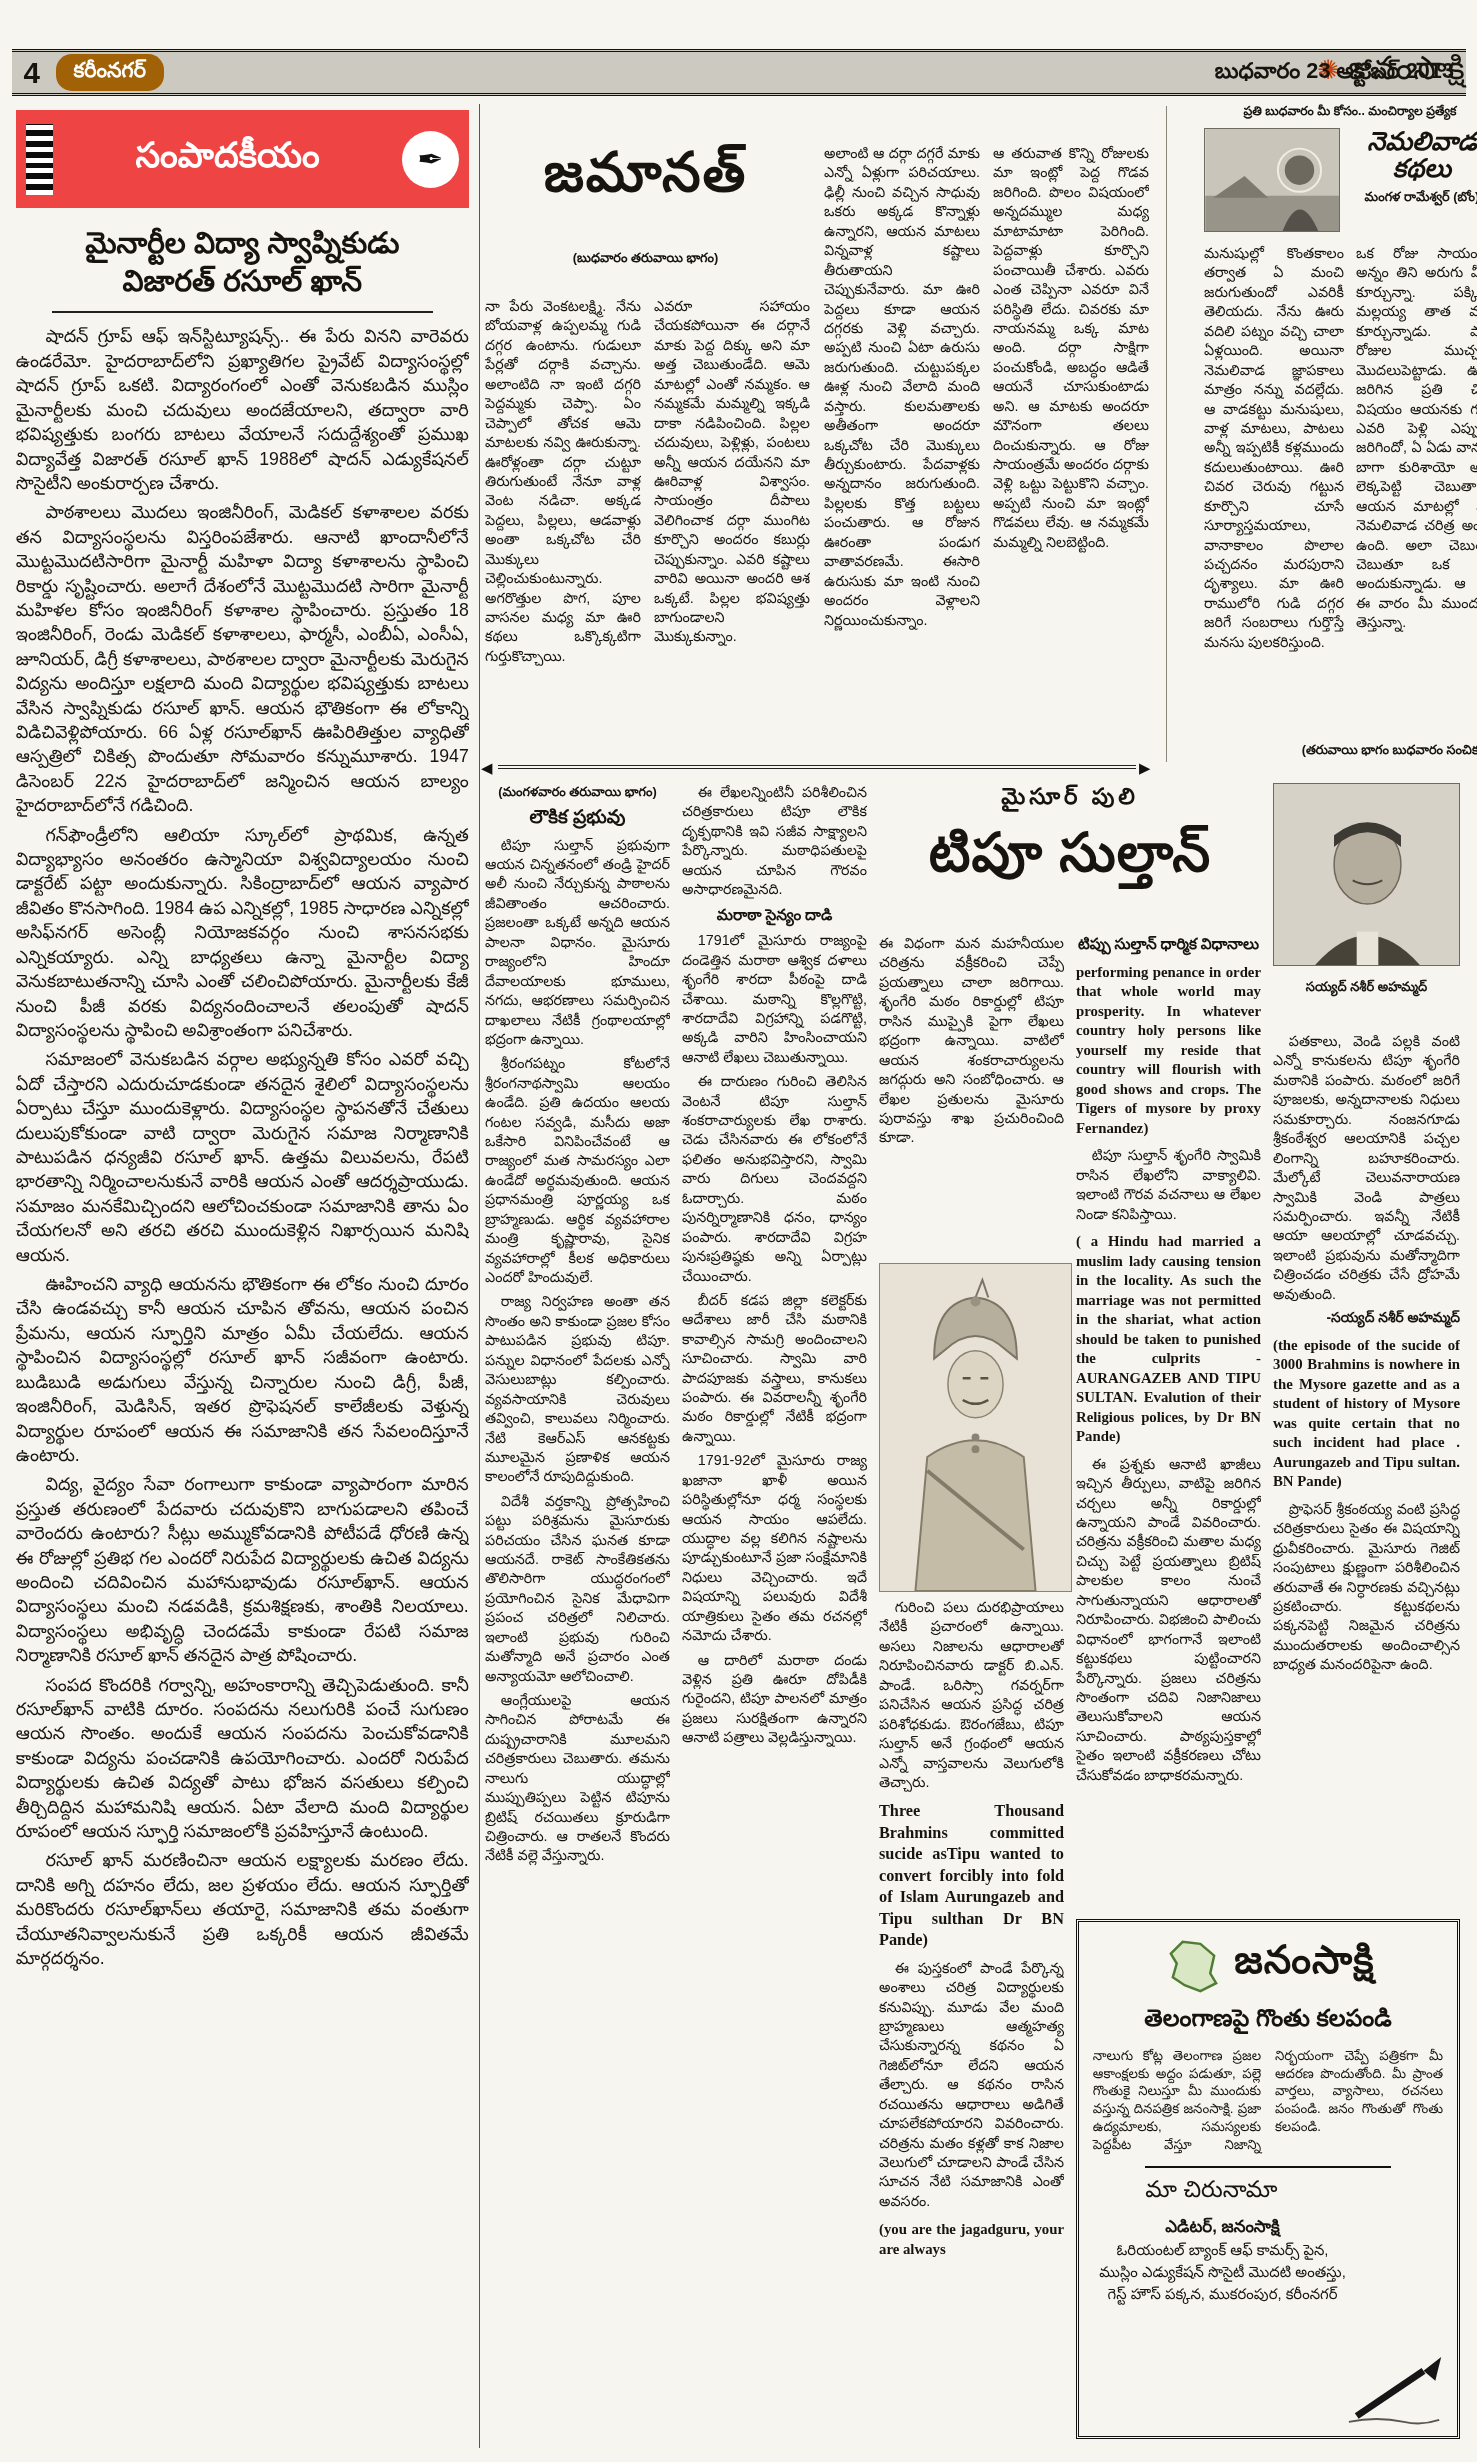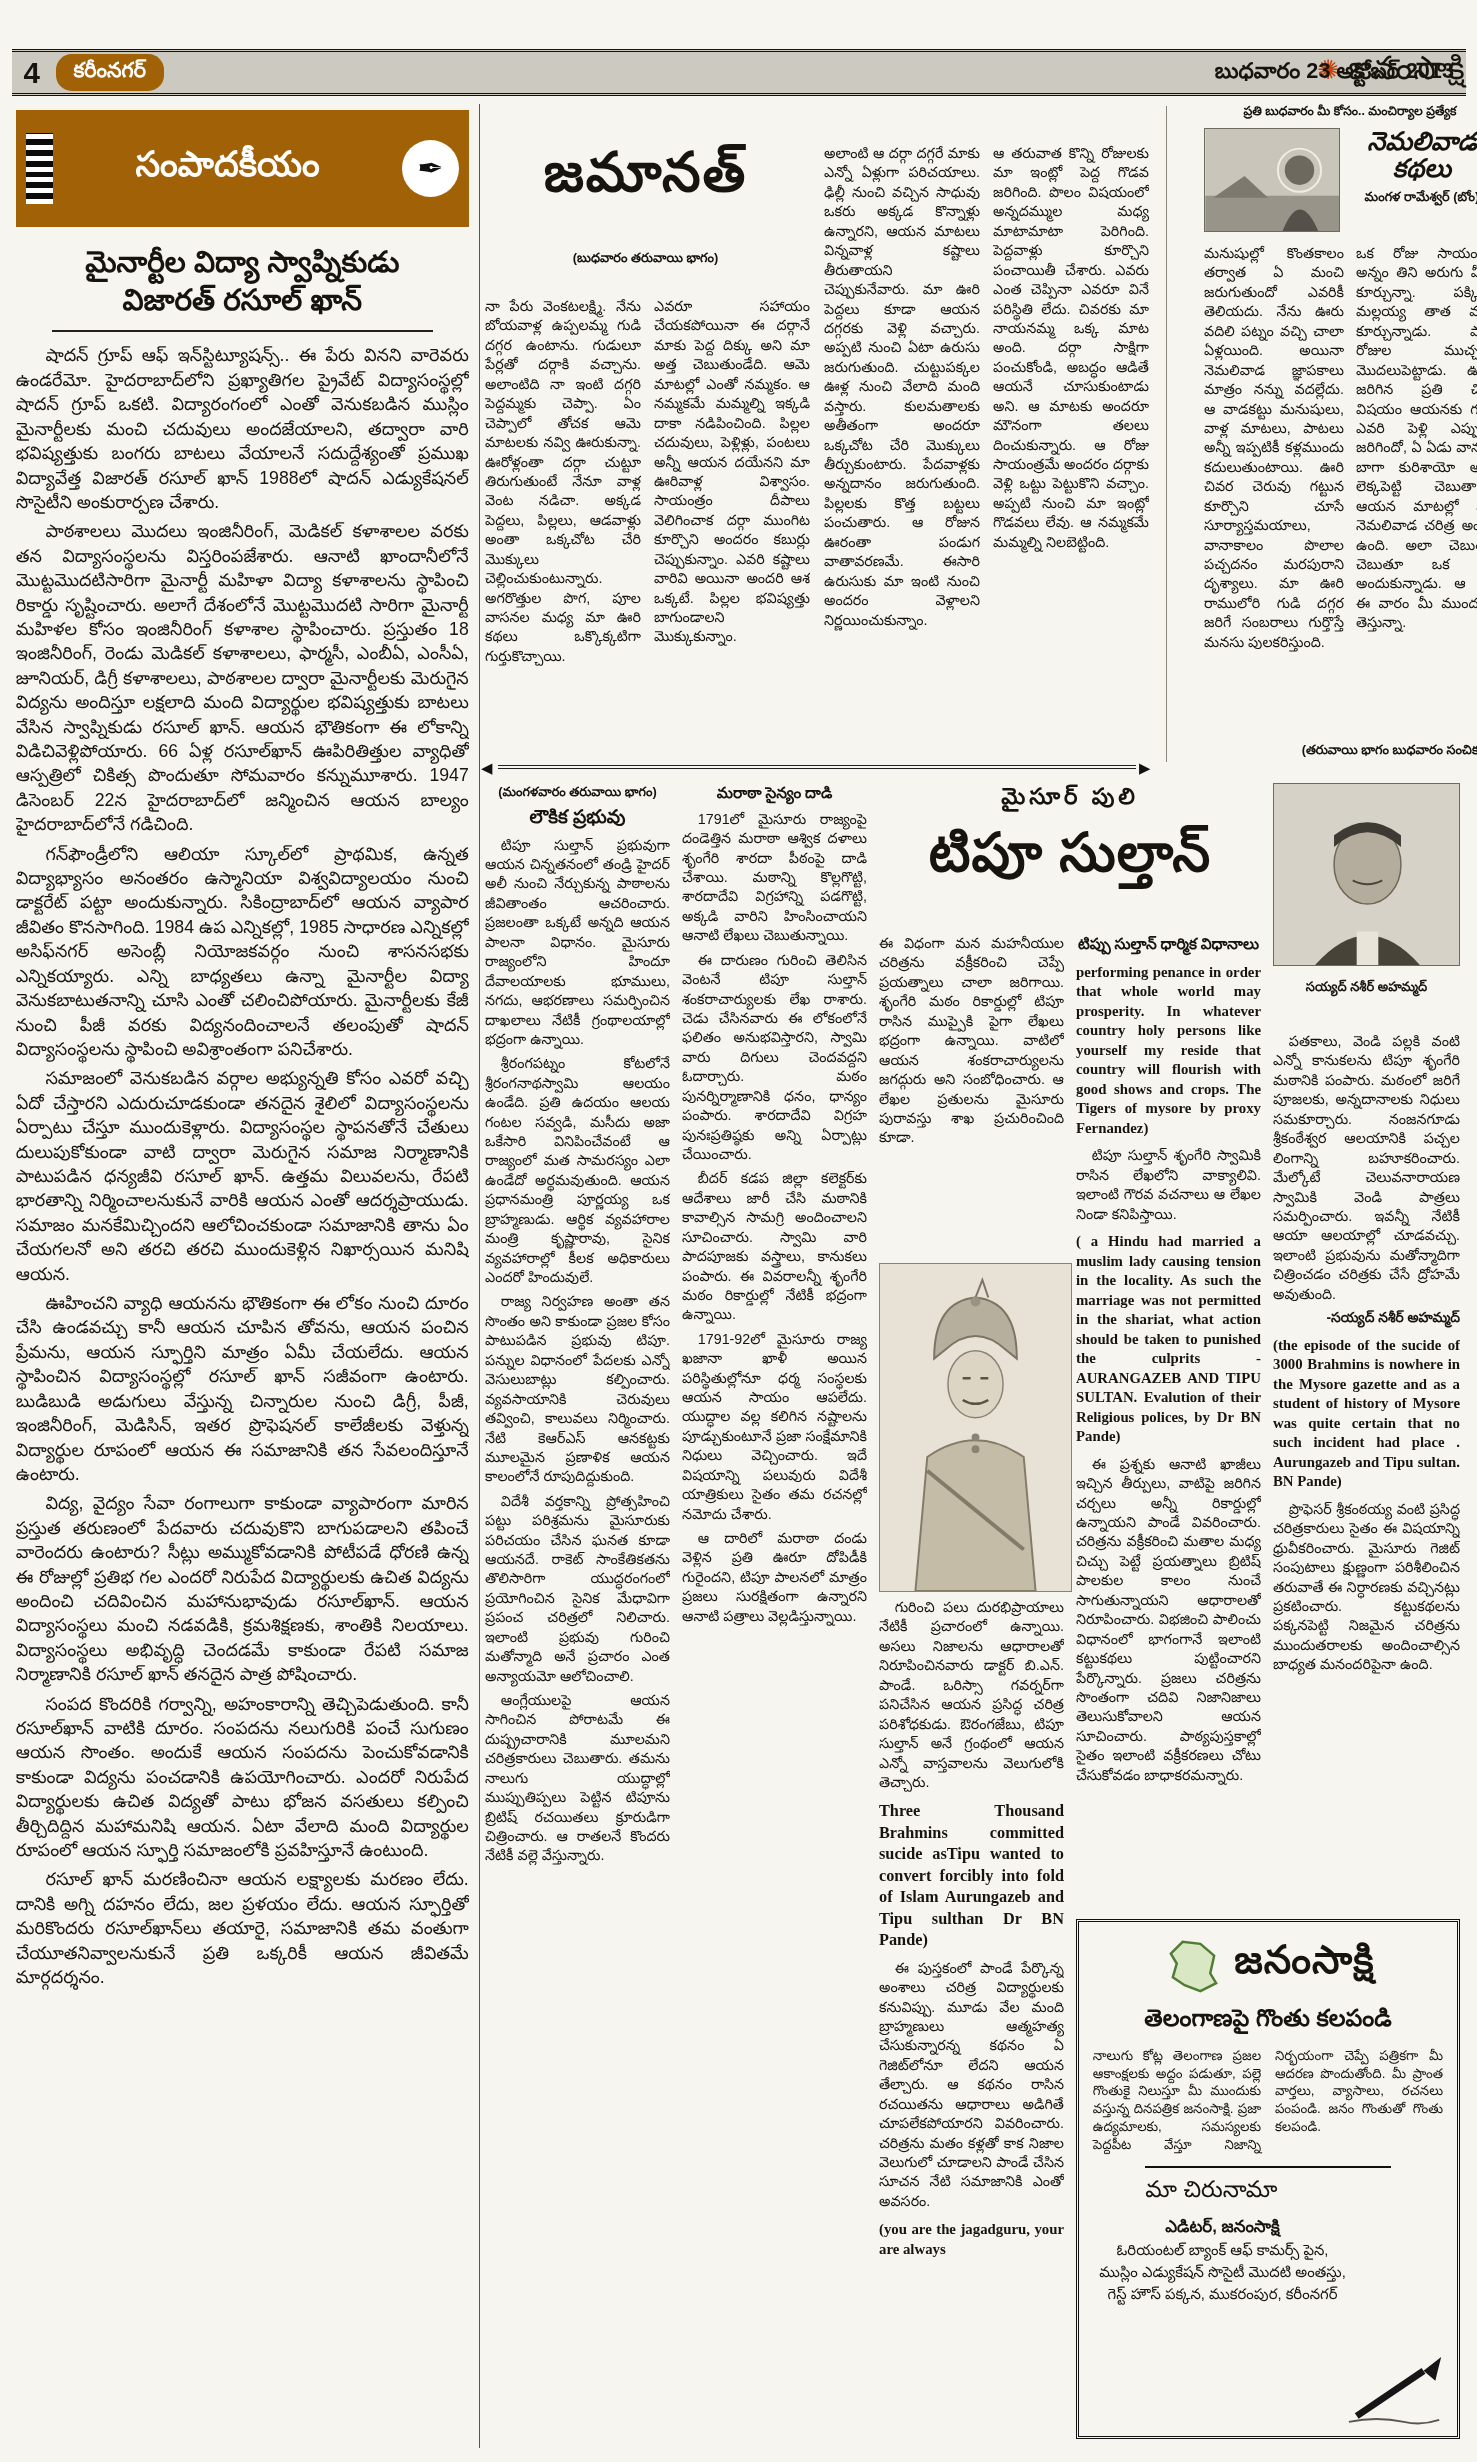--- a/index.html
+++ b/index.html
@@ -19,21 +19,21 @@
   .masthead .emblem { color:#c4420a; font-size:26.6px; margin-right:7.9px; }
   .datebox { margin-left:auto; font-weight:bold; font-size:21.7px; z-index:2; }
 
   
   .vrule { position:absolute; width:0; border-left:1.5px solid #5a564e; }
   .hdivider { position:absolute; height:3.9px; border-top:1px solid #222; border-bottom:1px solid #222; }
   .arrow { position:absolute; font-size:14.8px; color:#111; }
 
   
   .editorial { position:absolute; left:15.8px; top:110px; width:453px; height:2341px; overflow:hidden; }
-  .ed-header { height:117px; background:#a16207; color:#fff; display:flex; align-items:center;
+  .ed-header { height:98px; background:#ef4444; color:#fff; display:flex; align-items:center;
     gap:9.9px; padding:0 9.9px; }
   .ed-stripes { width:27.6px; height:71px;
     background:repeating-linear-gradient(0deg,#fff 0 4.9px,#0b0b0b 4.9px 10.8px); }
   .ed-title { flex:1; text-align:center; font-size:35px; font-weight:bold; }
   .ed-pen { width:57px; height:57px; border-radius:50%; background:#fff; color:#111;
     display:flex; align-items:center; justify-content:center; font-size:31.5px; }
   .ed-headline { margin-top:15.8px; text-align:center; font-weight:bold; font-size:29.6px; line-height:1.3; }
   .ed-rule { width:84%; margin:9.9px auto 11.8px; border-bottom:2px solid #24211b; }
   .ed-body p { font-size:17.7px; line-height:1.38; text-align:justify; text-indent:29.6px; margin-bottom:4.9px; }
 
@@ -166,20 +166,21 @@
     <div class="note">(మంగళవారం తరువాయి భాగం)</div>
     <div class="subhead">లౌకిక ప్రభువు</div>
     <p>టిపూ సుల్తాన్ ప్రభువుగా ఆయన చిన్నతనంలో తండ్రి హైదర్ అలీ నుంచి నేర్చుకున్న పాఠాలను జీవితాంతం ఆచరించారు. ప్రజలంతా ఒక్కటే అన్నది ఆయన పాలనా విధానం. మైసూరు రాజ్యంలోని హిందూ దేవాలయాలకు భూములు, నగదు, ఆభరణాలు సమర్పించిన దాఖలాలు నేటికీ గ్రంథాలయాల్లో భద్రంగా ఉన్నాయి.</p>
     <p>శ్రీరంగపట్నం కోటలోనే శ్రీరంగనాథస్వామి ఆలయం ఉండేది. ప్రతి ఉదయం ఆలయ గంటల సవ్వడి, మసీదు అజా ఒకేసారి వినిపించేవంటే ఆ రాజ్యంలో మత సామరస్యం ఎలా ఉండేదో అర్థమవుతుంది. ఆయన ప్రధానమంత్రి పూర్ణయ్య ఒక బ్రాహ్మణుడు. ఆర్థిక వ్యవహారాల మంత్రి కృష్ణారావు, సైనిక వ్యవహారాల్లో కీలక అధికారులు ఎందరో హిందువులే.</p>
     <p>రాజ్య నిర్వహణ అంతా తన సొంతం అని కాకుండా ప్రజల కోసం పాటుపడిన ప్రభువు టిపూ. పన్నుల విధానంలో పేదలకు ఎన్నో వెసులుబాట్లు కల్పించారు. వ్యవసాయానికి చెరువులు తవ్వించి, కాలువలు నిర్మించారు. నేటి కెఆర్ఎస్ ఆనకట్టకు మూలమైన ప్రణాళిక ఆయన కాలంలోనే రూపుదిద్దుకుంది.</p>
     <p>విదేశీ వర్తకాన్ని ప్రోత్సహించి పట్టు పరిశ్రమను మైసూరుకు పరిచయం చేసిన ఘనత కూడా ఆయనదే. రాకెట్ సాంకేతికతను తొలిసారిగా యుద్ధరంగంలో ప్రయోగించిన సైనిక మేధావిగా ప్రపంచ చరిత్రలో నిలిచారు. ఇలాంటి ప్రభువు గురించి మతోన్మాది అనే ప్రచారం ఎంత అన్యాయమో ఆలోచించాలి.</p>
     <p>ఆంగ్లేయులపై ఆయన సాగించిన పోరాటమే ఈ దుష్ప్రచారానికి మూలమని చరిత్రకారులు చెబుతారు. తమను నాలుగు యుద్ధాల్లో ముప్పుతిప్పలు పెట్టిన టిపూను బ్రిటిష్ రచయితలు క్రూరుడిగా చిత్రించారు. ఆ రాతలనే కొందరు నేటికీ వల్లె వేస్తున్నారు.</p>
   </div>
 
   <div class="tcol" style="left:682px; top:783px; width:185px; height:1663px;">
+    <p>ఈ లేఖలన్నింటినీ పరిశీలించిన చరిత్రకారులు టిపూ లౌకిక దృక్పథానికి ఇవి సజీవ సాక్ష్యాలని పేర్కొన్నారు. మఠాధిపతులపై ఆయన చూపిన గౌరవం అసాధారణమైనది.</p>
     <div class="subhead-sm">మరాఠా సైన్యం దాడి</div>
     <p>1791లో మైసూరు రాజ్యంపై దండెత్తిన మరాఠా ఆశ్విక దళాలు శృంగేరి శారదా పీఠంపై దాడి చేశాయి. మఠాన్ని కొల్లగొట్టి, శారదాదేవి విగ్రహాన్ని పడగొట్టి, అక్కడి వారిని హింసించాయని ఆనాటి లేఖలు చెబుతున్నాయి.</p>
     <p>ఈ దారుణం గురించి తెలిసిన వెంటనే టిపూ సుల్తాన్ శంకరాచార్యులకు లేఖ రాశారు. చెడు చేసినవారు ఈ లోకంలోనే ఫలితం అనుభవిస్తారని, స్వామి వారు దిగులు చెందవద్దని ఓదార్చారు. మఠం పునర్నిర్మాణానికి ధనం, ధాన్యం పంపారు. శారదాదేవి విగ్రహ పునఃప్రతిష్ఠకు అన్ని ఏర్పాట్లు చేయించారు.</p>
     <p>బీదర్ కడప జిల్లా కలెక్టర్‌కు ఆదేశాలు జారీ చేసి మఠానికి కావాల్సిన సామగ్రి అందించాలని సూచించారు. స్వామి వారి పాదపూజకు వస్త్రాలు, కానుకలు పంపారు. ఈ వివరాలన్నీ శృంగేరి మఠం రికార్డుల్లో నేటికీ భద్రంగా ఉన్నాయి.</p>
     <p>1791-92లో మైసూరు రాజ్య ఖజానా ఖాళీ అయిన పరిస్థితుల్లోనూ ధర్మ సంస్థలకు ఆయన సాయం ఆపలేదు. యుద్ధాల వల్ల కలిగిన నష్టాలను పూడ్చుకుంటూనే ప్రజా సంక్షేమానికి నిధులు వెచ్చించారు. ఇదే విషయాన్ని పలువురు విదేశీ యాత్రికులు సైతం తమ రచనల్లో నమోదు చేశారు.</p>
     <p>ఆ దారిలో మరాఠా దండు వెళ్లిన ప్రతి ఊరూ దోపిడీకి గురైందని, టిపూ పాలనలో మాత్రం ప్రజలు సురక్షితంగా ఉన్నారని ఆనాటి పత్రాలు వెల్లడిస్తున్నాయి.</p>
   </div>
 
   <div class="t-headline">
     <div class="t-kicker">మైసూర్ పులి</div>

